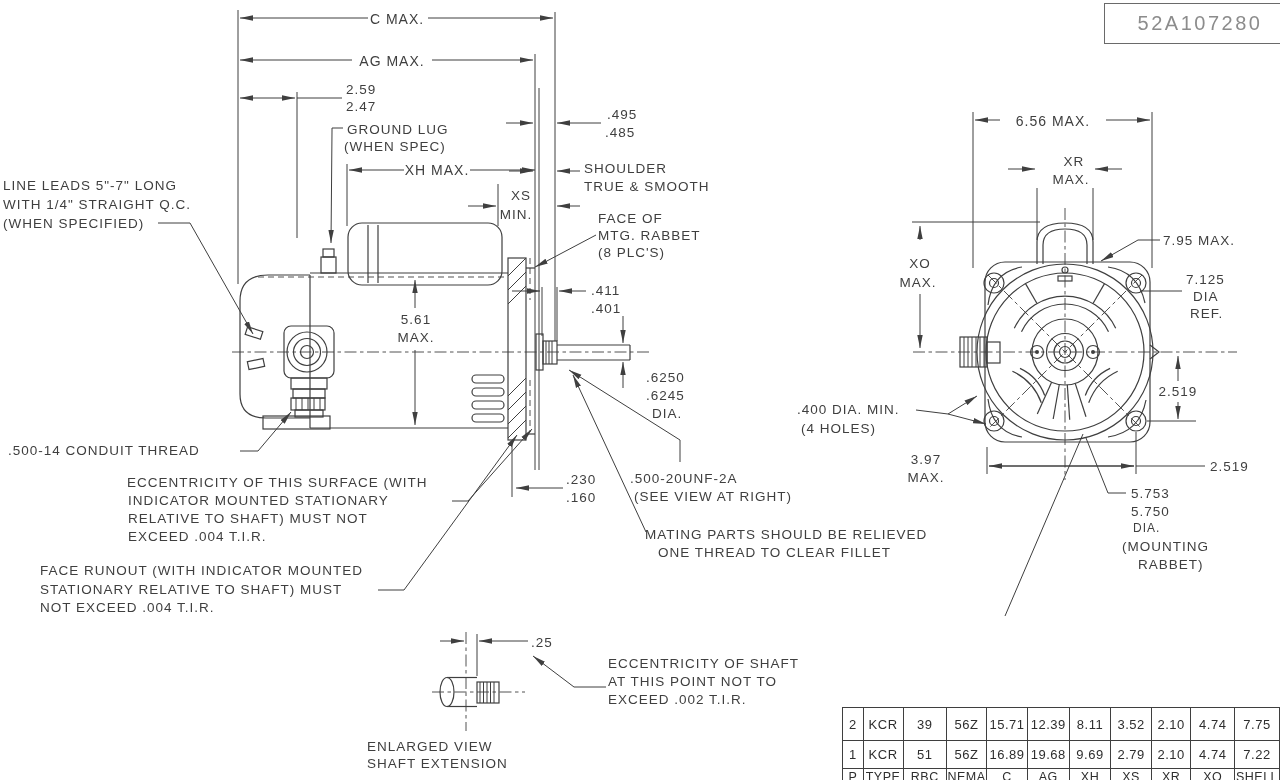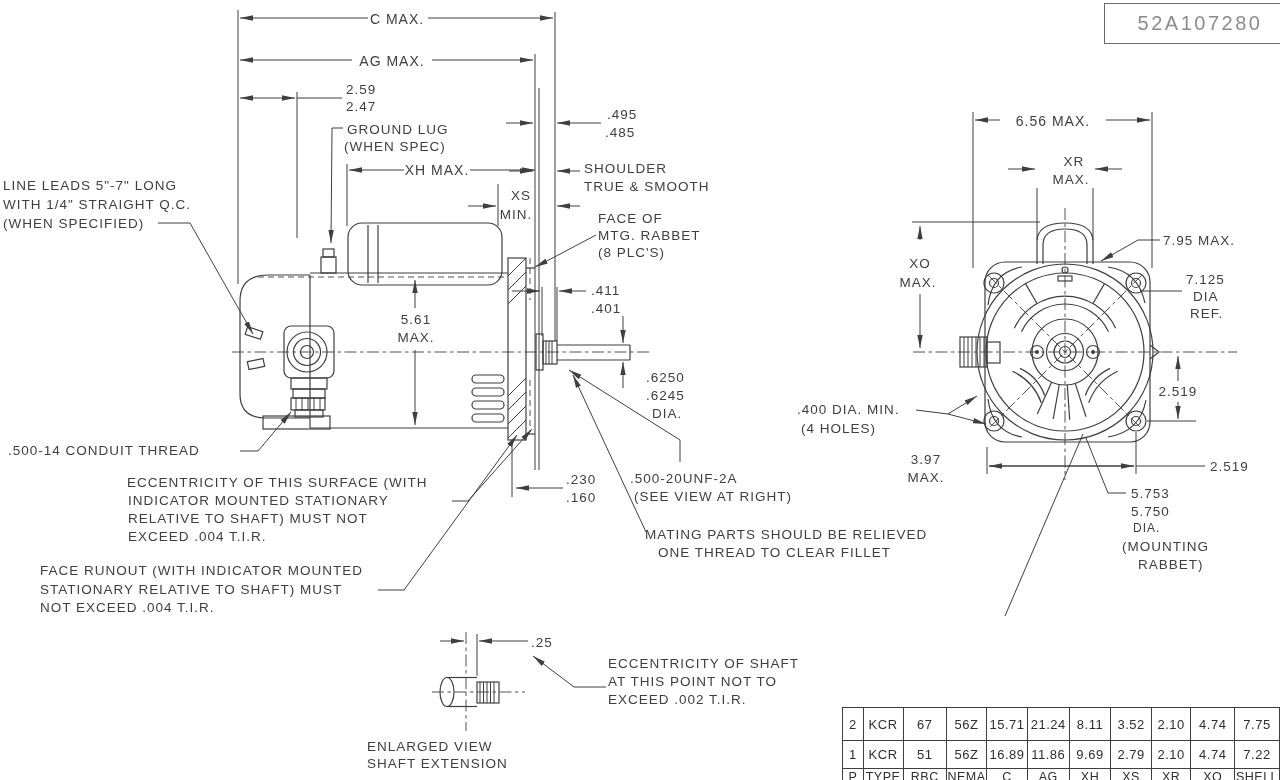--- a/index.html
+++ b/index.html
@@ -393,37 +393,37 @@
       <col style="width:42px">
       <col style="width:41px">
     <col style="width:40px">
       <col style="width:44px">
       <col style="width:45px">
   </colgroup>
   <tbody>
       <tr style="height:33px">
     <td>2</td>
     <td>KCR</td>
-    <td>67</td>
+    <td>39</td>
     <td>56Z</td>
     <td>15.71</td>
-    <td>21.24</td>
+    <td>12.39</td>
     <td>8.11</td>
     <td>3.52</td>
     <td>2.10</td>
     <td>4.74</td>
     <td>7.75</td>
   </tr>
   <tr style="height:28px">
     <td>1</td>
     <td>KCR</td>
     <td>51</td>
     <td>56Z</td>
     <td>16.89</td>
-    <td>11.86</td>
+    <td>19.68</td>
     <td>9.69</td>
     <td>2.79</td>
     <td>2.10</td>
     <td>4.74</td>
     <td>7.22</td>
   </tr>
   <tr class="hdr" style="height:42px">
     <td>P</td>
     <td>TYPE</td>
     <td>RBC

